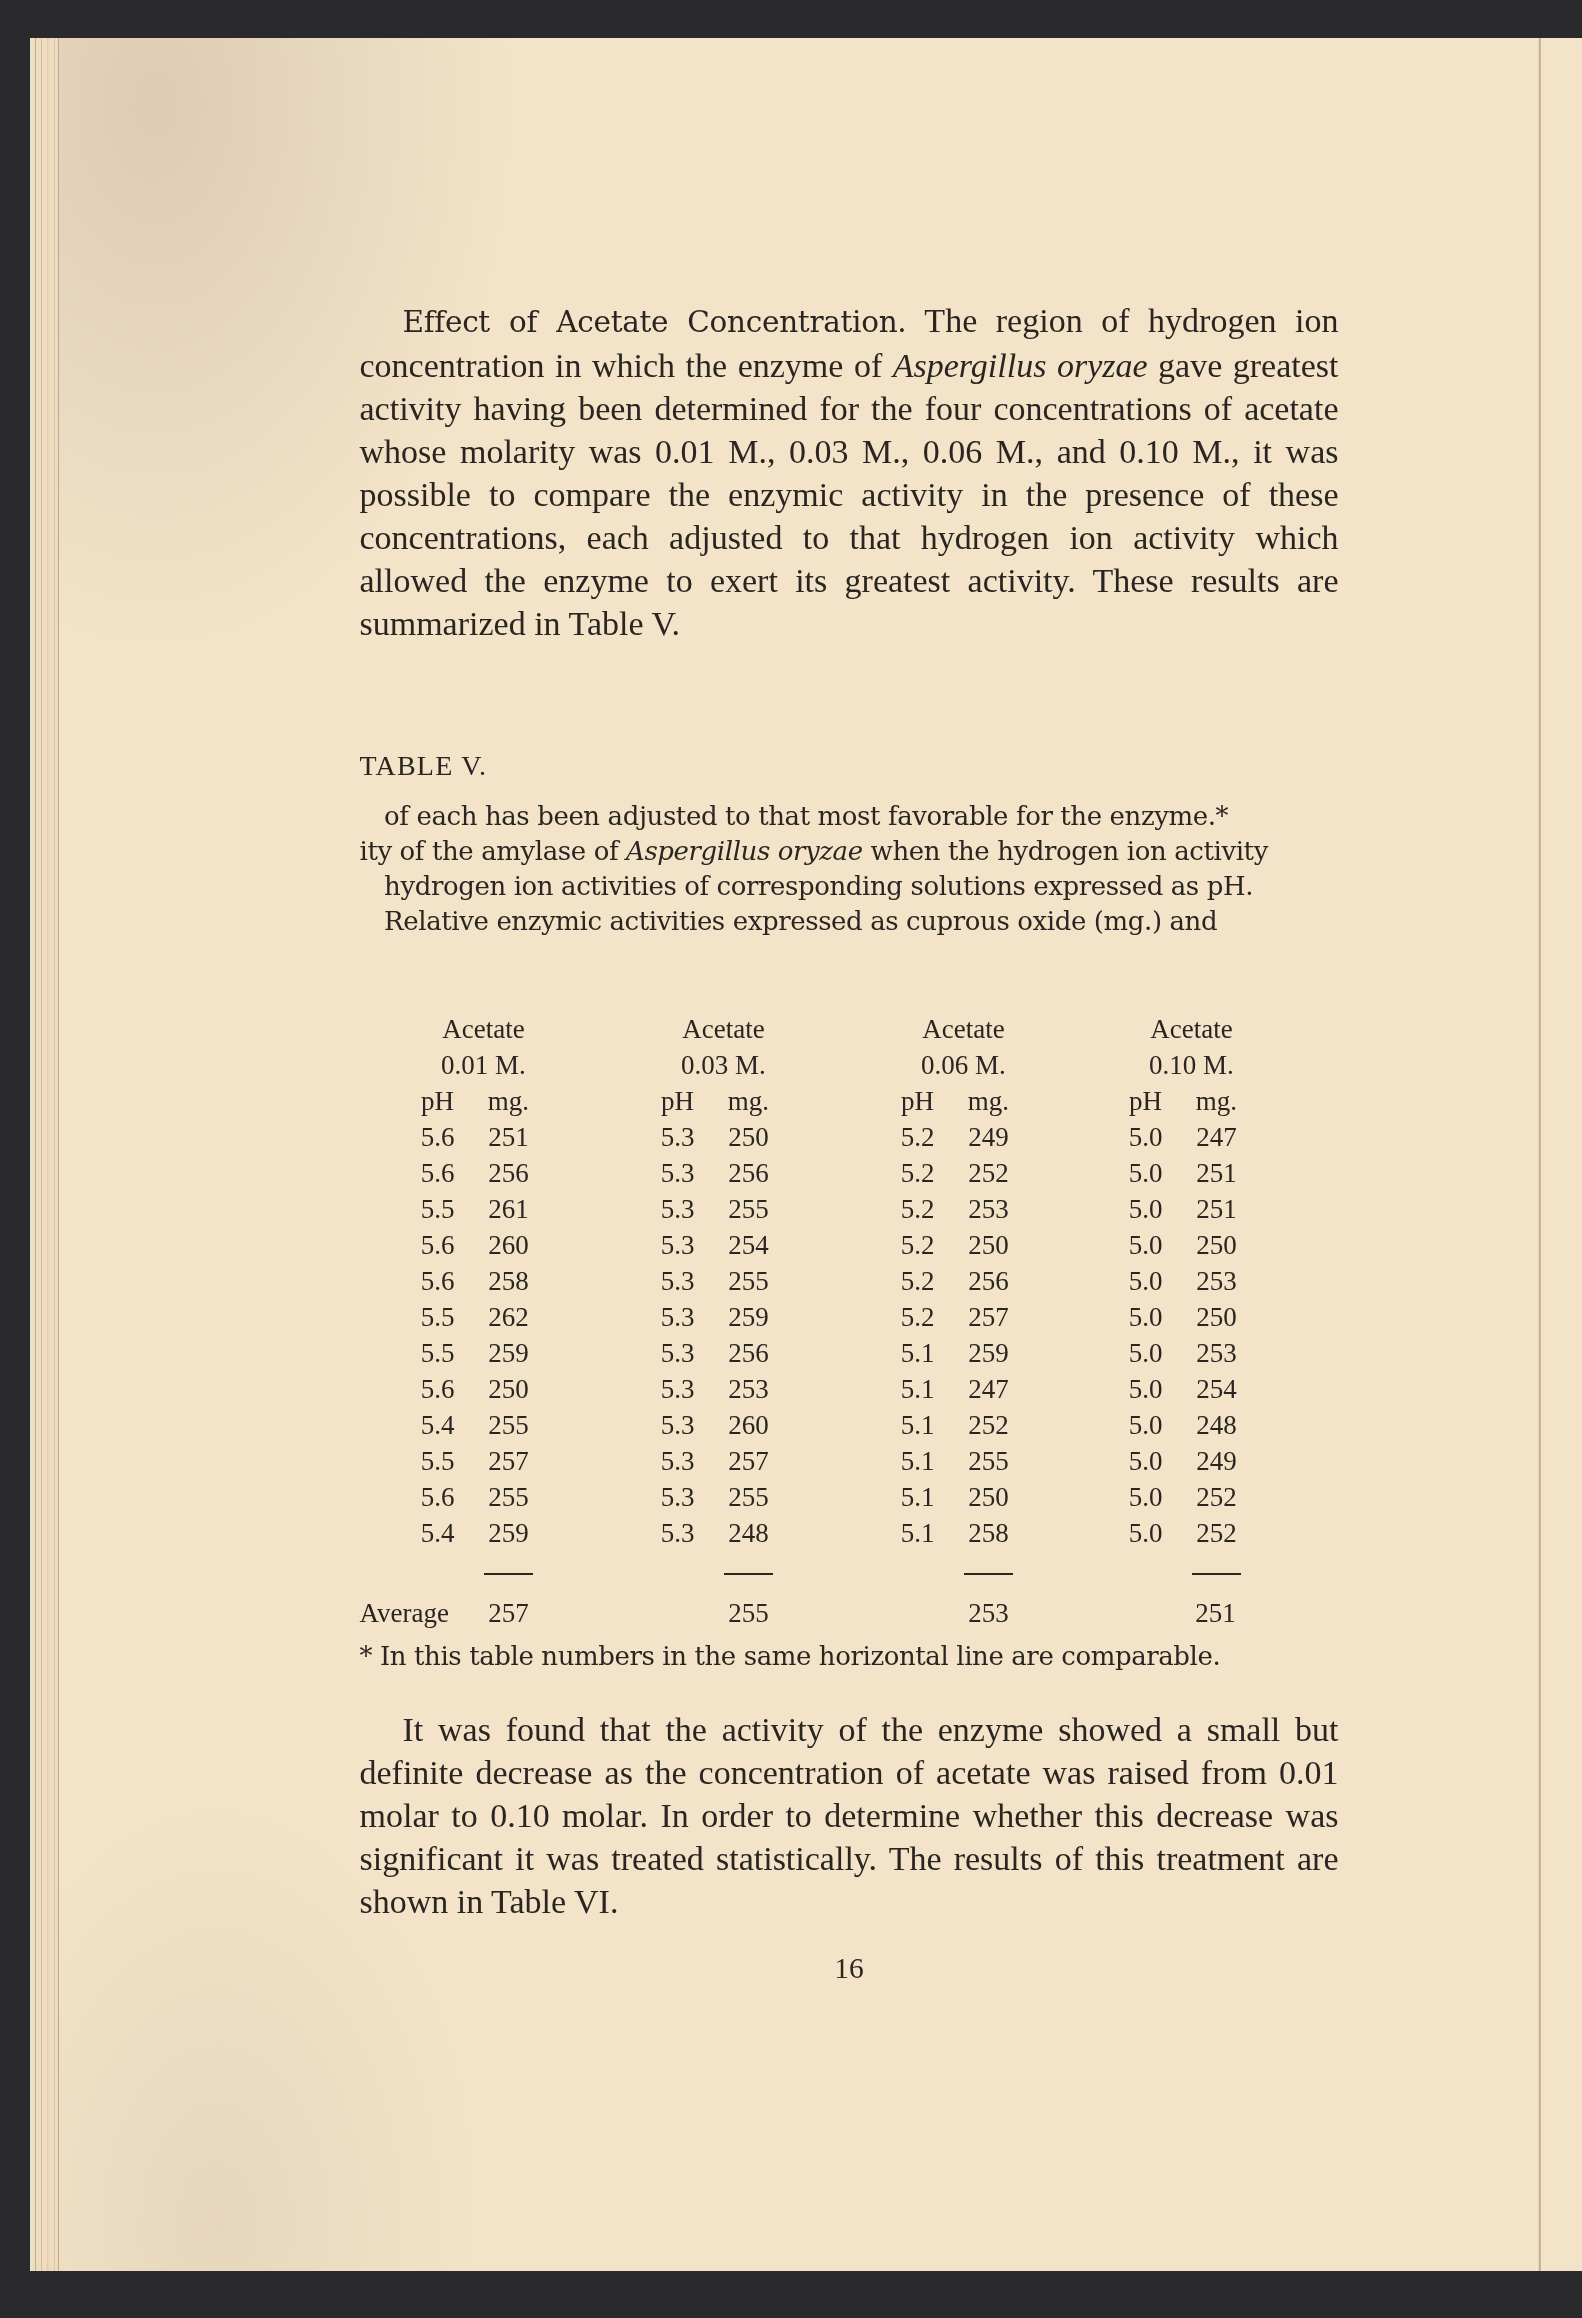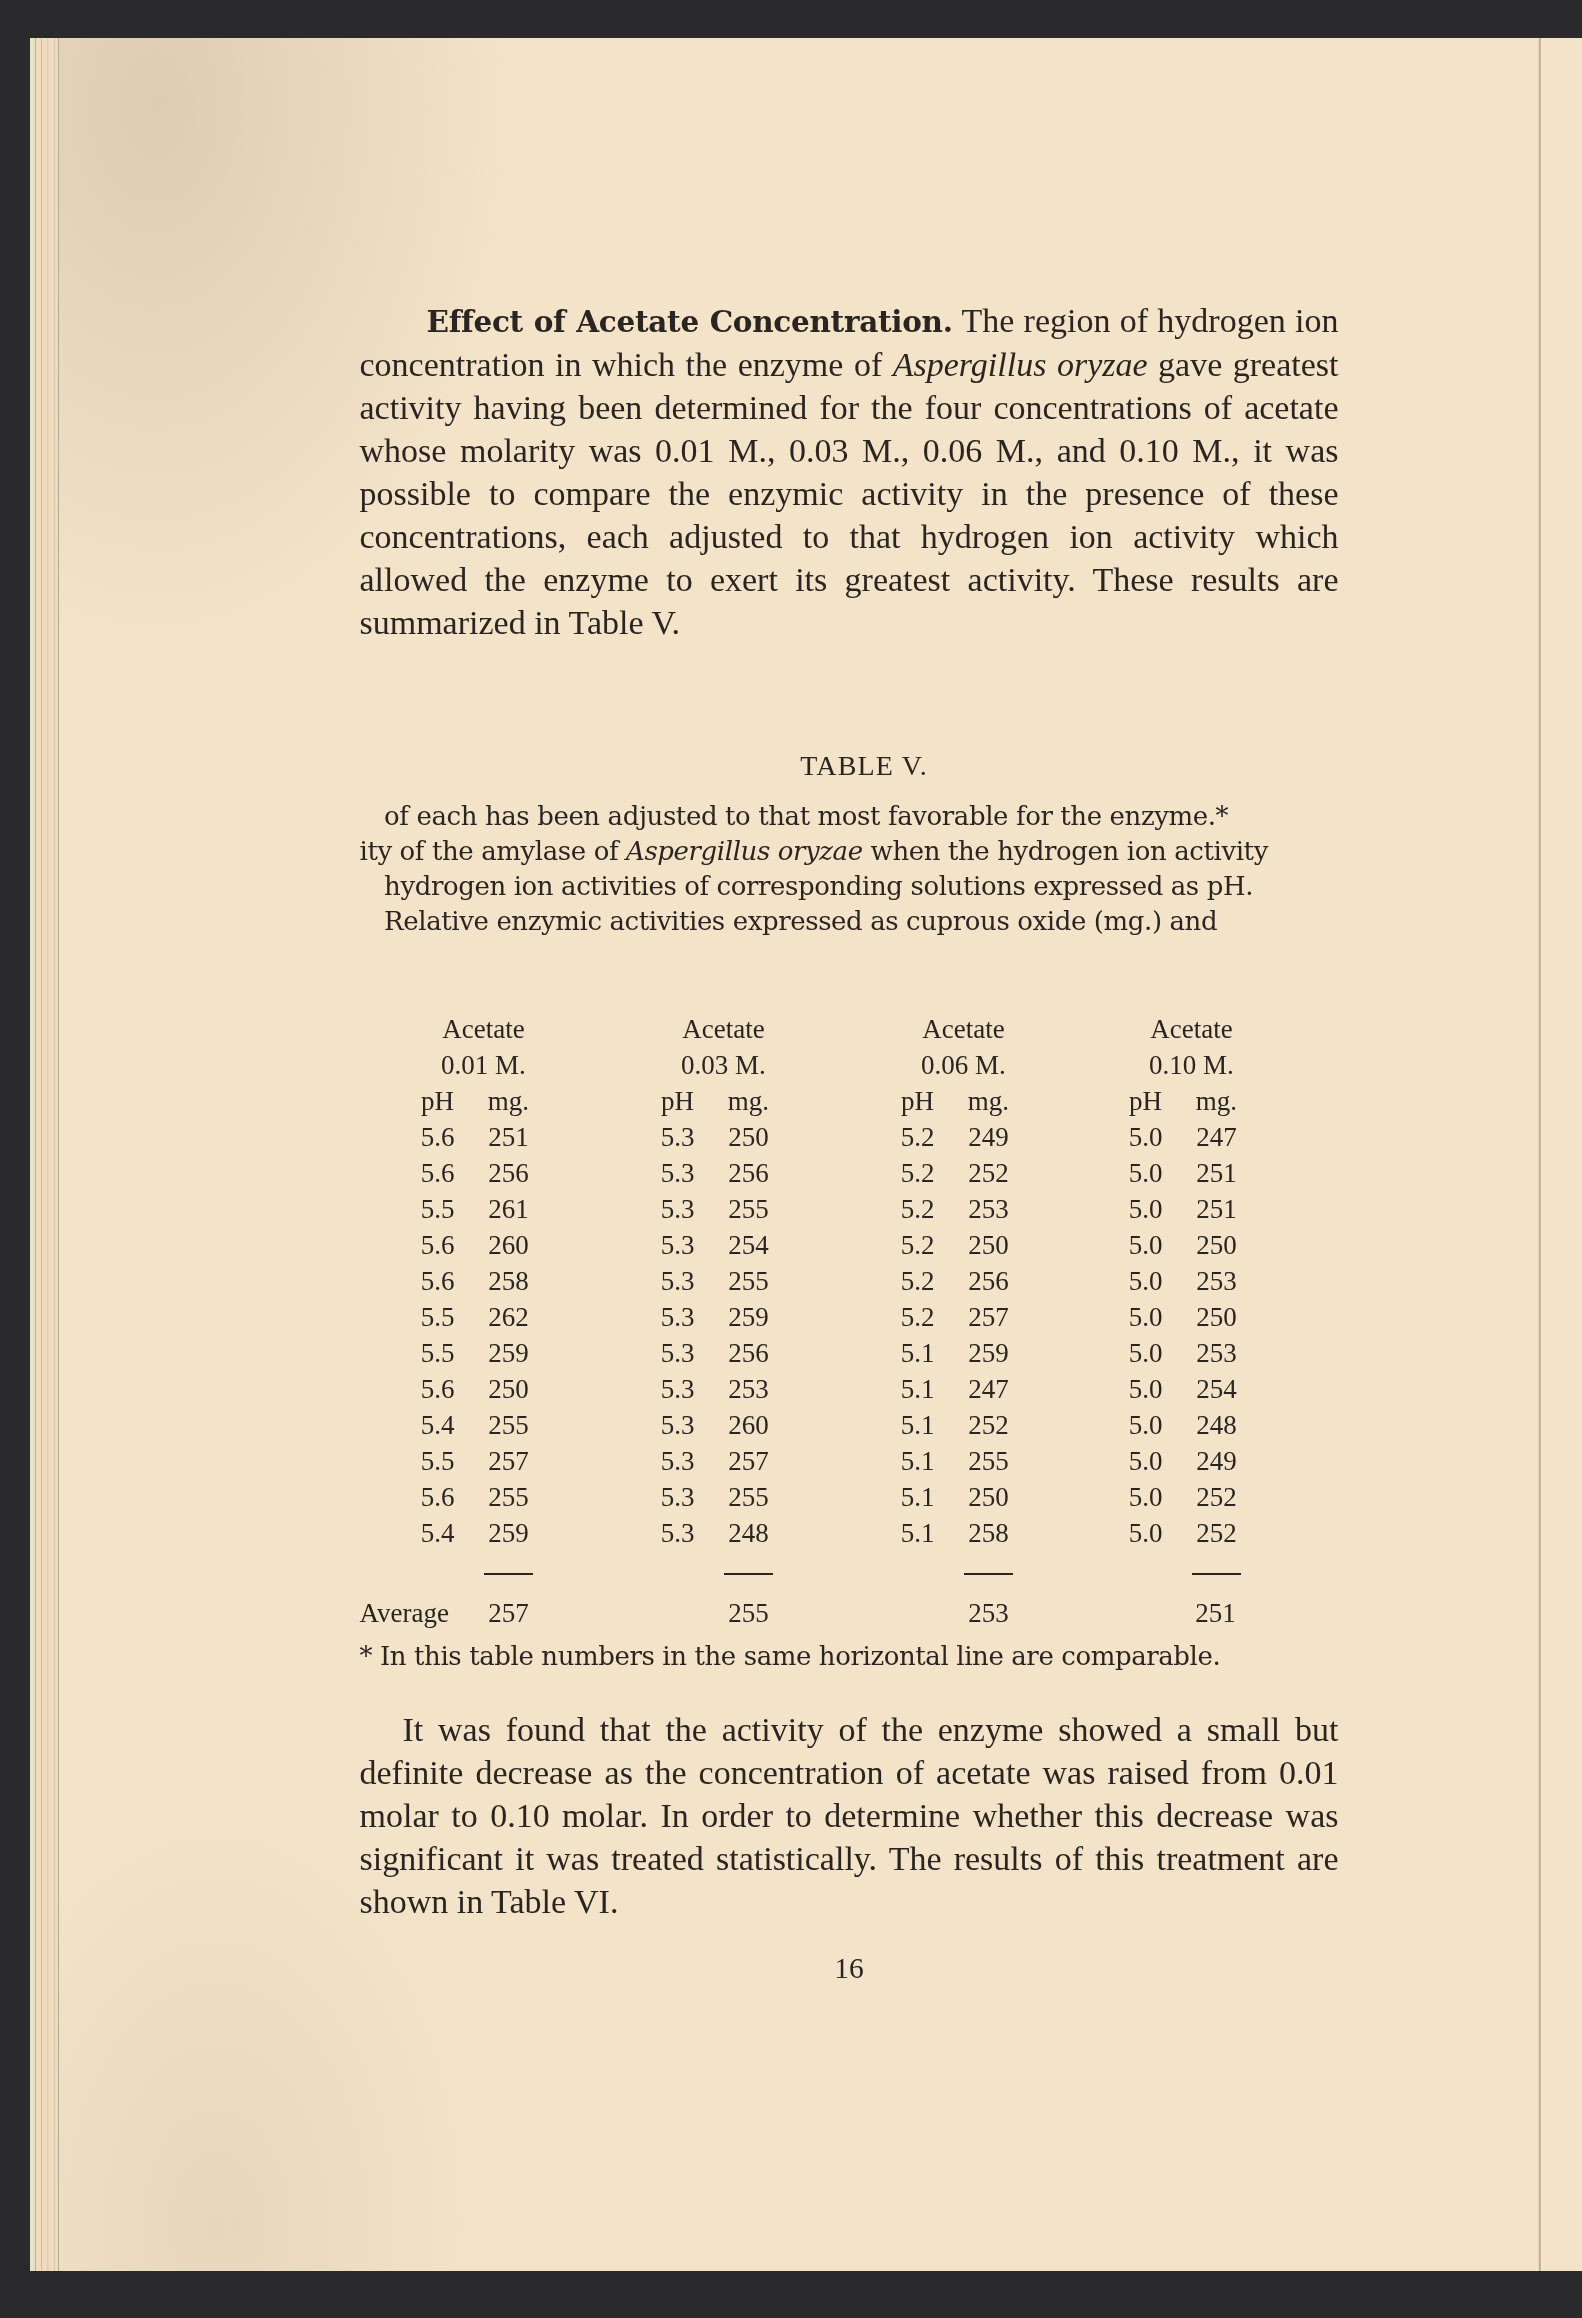--- a/index.html
+++ b/index.html
@@ -75,34 +75,32 @@
     }
     .p1 { left: 29.5px; width: 950px; }
     .p1-wrap {
       position: absolute;
       top: 261px;
       left: 0;
       width: 979px;
     }
     .run-in {
       font-family: "DejaVu Serif", serif;
-      font-weight: bold;
+      font-weight: normal;
       font-size: 29.5px;
       letter-spacing: -0.3px;
-      margin-left: 24px;
     }
     .italic {
       font-style: italic;
     }
     .table-title {
       position: absolute;
       top: 712px;
-      left: 15px;
-      width: 979px;
-      text-align: center;
+      left: 0;
+      width: 979px;
       font-size: 28px;
       letter-spacing: 1.2px;
     }
     .caption {
       position: absolute;
       top: 761px;
       left: 0;
       width: 979px;
       font-size: 26px;
       line-height: 35px;

